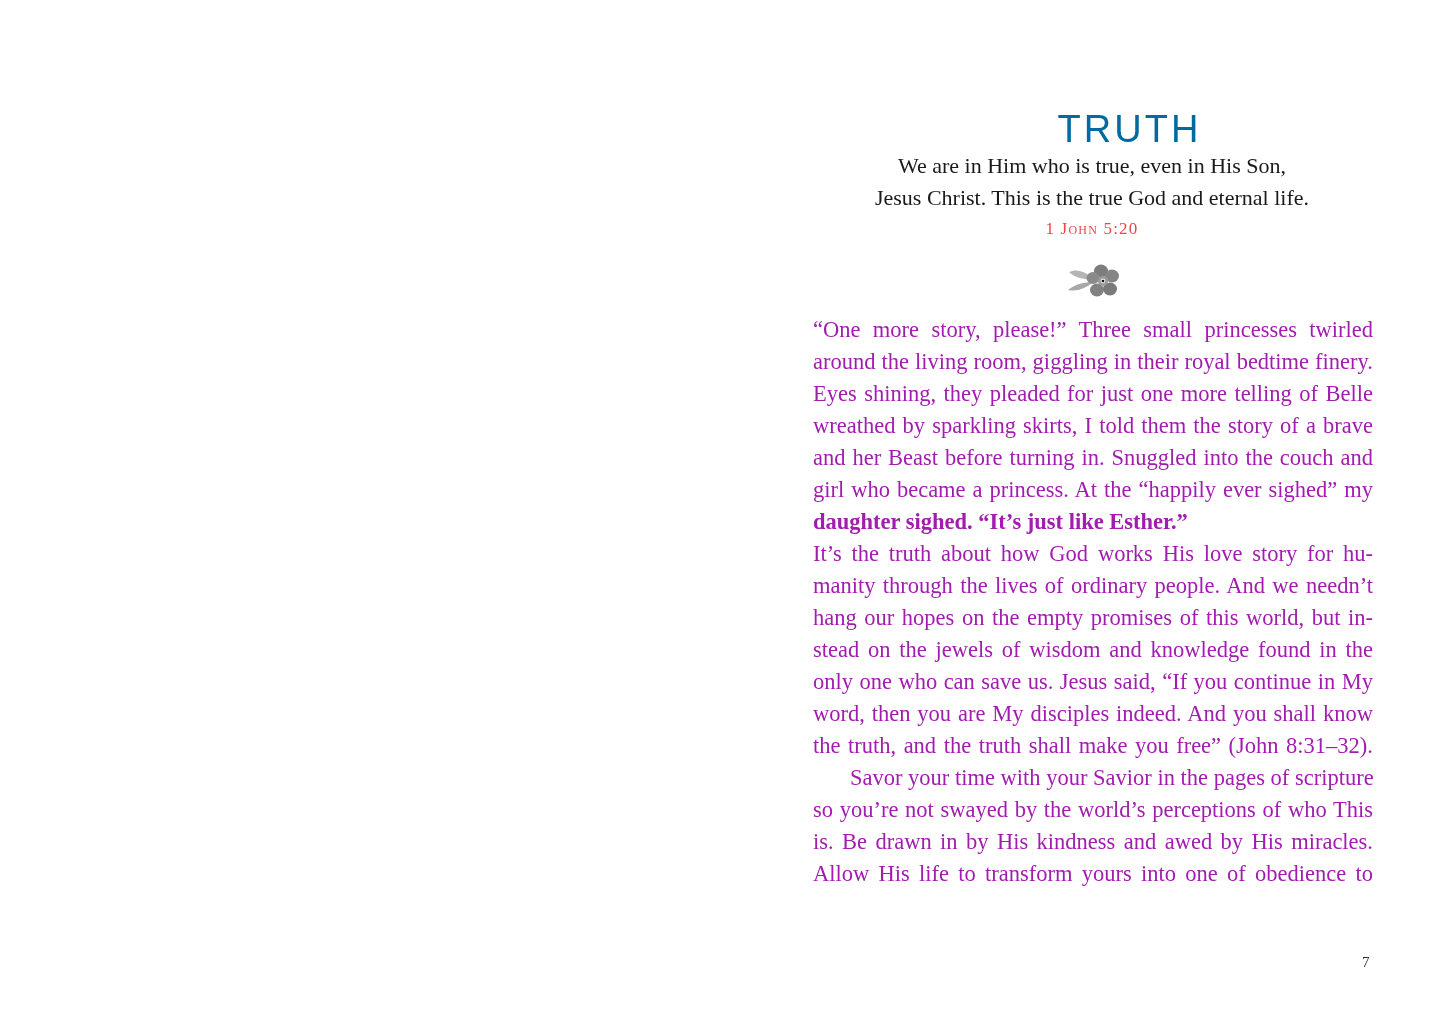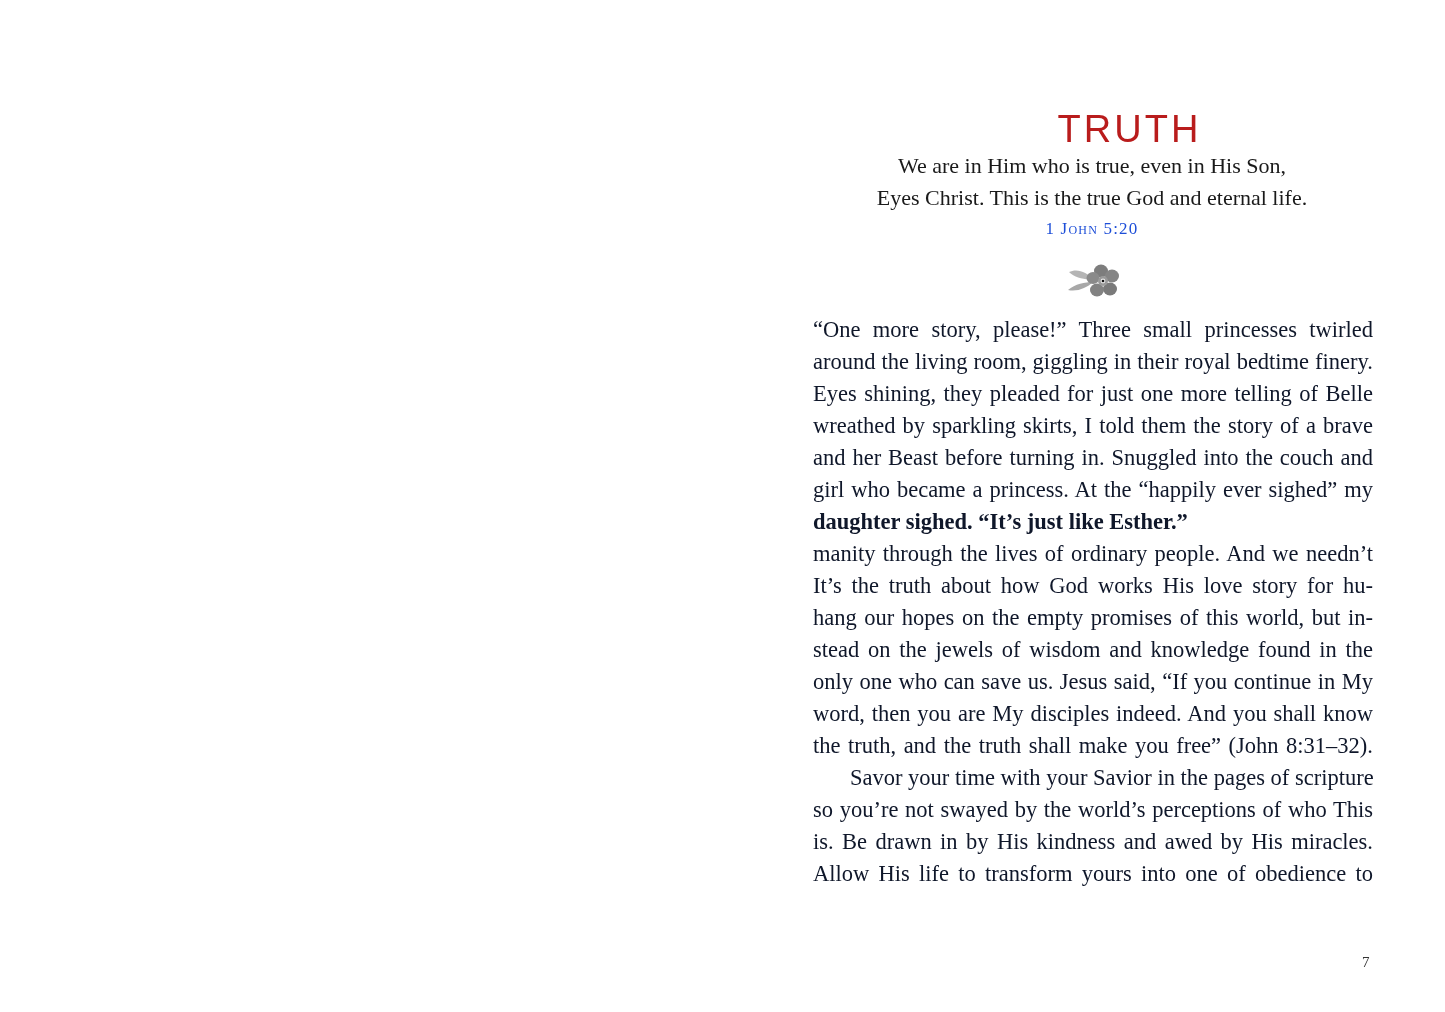--- a/index.html
+++ b/index.html
@@ -35,42 +35,42 @@
       position: absolute;
       top: 80px;
       left: 0;
       width: 100%;
       padding-left: 92px;
       box-sizing: border-box;
       text-align: center;
       font-family: "Liberation Sans", "DejaVu Sans", sans-serif;
       font-size: 38px;
       letter-spacing: 3px;
-      color: #b91c1c;
+      color: #0369a1;
       font-weight: normal;
       line-height: 48px;
     }
     .epigraph {
       position: absolute;
       top: 150px;
       left: 90px;
       width: 560px;
       text-align: center;
     }
     .epigraph-line {
       font-size: 22px;
       line-height: 32px;
       color: #1a1a1a;
     }
     .epigraph-ref {
       font-size: 17px;
       line-height: 30px;
       letter-spacing: 1.2px;
       font-variant: small-caps;
-      color: #1d4ed8;
+      color: #ef4444;
     }
     .ornament {
       position: absolute;
       top: 262px;
       left: 343px;
       width: 56px;
       height: 38px;
     }
     .body-text {
       position: absolute;
@@ -79,21 +79,21 @@
       width: 560px;
     }
     .line {
       font-size: 22.5px;
       line-height: 32px;
       height: 32px;
       text-align: justify;
       text-align-last: justify;
       white-space: nowrap;
       overflow: visible;
-      color: #0f172a;
+      color: #a21caf;
       display: block;
     }
     .line.last {
       text-align-last: left;
       font-weight: bold;
     }
     .line.indent {
       text-indent: 37px;
     }
     .page-number {
@@ -108,21 +108,21 @@
 <body>
 
 <div class="spread">
   <div class="page-left"></div>
 
   <div class="page-right">
     <h1 class="chapter-title">TRUTH</h1>
 
     <div class="epigraph">
       <div class="epigraph-line">We are in Him who is true, even in His Son,</div>
-      <div class="epigraph-line">Eyes Christ. This is the true God and eternal life.</div>
+      <div class="epigraph-line">Jesus Christ. This is the true God and eternal life.</div>
       <div class="epigraph-ref">1 John 5:20</div>
     </div>
 
     <div class="ornament">
       <svg width="56" height="38" viewBox="0 0 56 38" xmlns="http://www.w3.org/2000/svg">
 
         <path d="M4 10 C 12 6, 22 10, 28 17 C 20 18, 10 16, 4 10 Z" fill="#b5b5b5"></path>
         <path d="M3 28 C 10 22, 20 20, 28 20 C 22 26, 12 30, 3 28 Z" fill="#a8a8a8"></path>
 
         <ellipse cx="36" cy="9" rx="7" ry="6.5" fill="#7d7d7d"></ellipse>
@@ -140,22 +140,22 @@
       <div>
         <span class="line">“One more story, please!” Three small princesses twirled</span>
         <span class="line">around the living room, giggling in their royal bedtime finery.</span>
         <span class="line">Eyes shining, they pleaded for just one more telling of Belle</span>
         <span class="line">wreathed by sparkling skirts, I told them the story of a brave</span>
         <span class="line">and her Beast before turning in. Snuggled into the couch and</span>
         <span class="line">girl who became a princess. At the “happily ever sighed” my</span>
         <span class="line last">daughter sighed. “It’s just like Esther.”</span>
       </div>
       <div>
+        <span class="line">It’s the truth about how God works His love story for hu-</span>
         <span class="line">manity through the lives of ordinary people. And we needn’t</span>
-        <span class="line">It’s the truth about how God works His love story for hu-</span>
         <span class="line">hang our hopes on the empty promises of this world, but in-</span>
         <span class="line">stead on the jewels of wisdom and knowledge found in the</span>
         <span class="line">only one who can save us. Jesus said, “If you continue in My</span>
         <span class="line">word, then you are My disciples indeed. And you shall know</span>
         <span class="line">the truth, and the truth shall make you free” (John 8:31–32).</span>
       </div>
       <div>
         <span class="line indent">Savor your time with your Savior in the pages of scripture</span>
         <span class="line">so you’re not swayed by the world’s perceptions of who This</span>
         <span class="line">is. Be drawn in by His kindness and awed by His miracles.</span>

